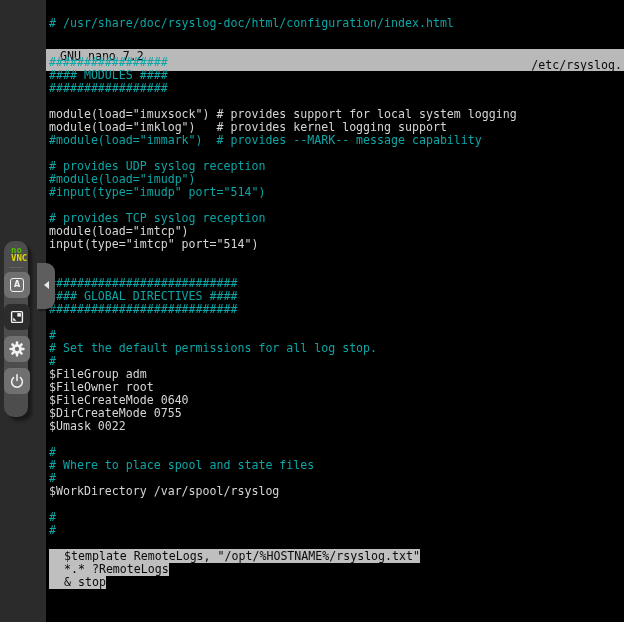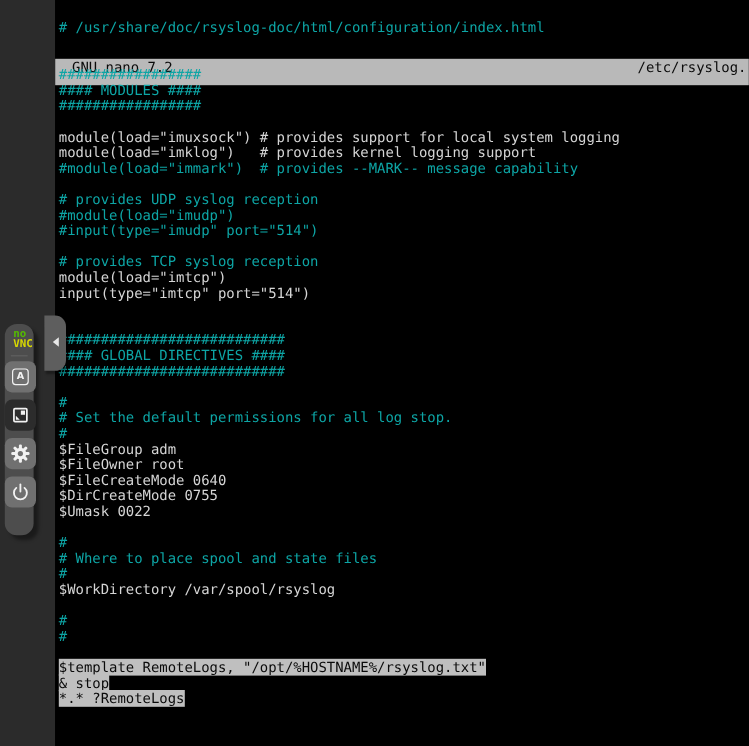--- a/index.html
+++ b/index.html
@@ -17,50 +17,49 @@
   .screen{
     position:absolute;left:46px;top:0;right:0;bottom:0;
     background:#000;
   }
   .titlebar{
     position:absolute;left:0;top:3px;right:0;height:22px;
     background:var(--titlebar,#b9b9b9);color:#0a0a0a;
     font-size:11.6px;line-height:14px;white-space:nowrap;overflow:hidden;margin-top:46px;
   }
   .title-left{position:absolute;left:14px;top:0;}
-  .title-right{position:absolute;right:2px;top:0;}
+  .title-right{position:absolute;right:2px;top:9px;}
   .editor{
     position:absolute;left:0;top:17px;right:0;bottom:0;
     padding-left:3px;
     font-size:11.6px;line-height:13px;
   }
   .line{height:13px;white-space:pre;}
   .line span{white-space:pre;}
   .comment{color:var(--comment,#0da5a5);}
   .code{color:var(--code,#d5d5d5);}
-  .selected{background:var(--selbg,#bfbfbf);color:var(--seltext,#0a0a0a);}
+  .selected{background:var(--selbg,#bfbfbf);color:var(--seltext,#0a0a0a);padding-left:15px;}
 
   
   .vnc-handle{
     position:absolute;left:37px;top:263px;width:18px;height:46px;
     background:#5e5e5e;border-radius:0 9px 9px 0;
     box-shadow:2px 2px 2px rgba(0,0,0,0.35);
     z-index:1;cursor:pointer;
   }
   .handle-tri{
     position:absolute;left:7px;top:18px;width:0;height:0;
     border-top:4px solid transparent;border-bottom:4px solid transparent;
     border-right:5px solid #e8e8e8;
   }
   .vnc-panel{
     position:absolute;left:4px;top:241px;width:24px;height:176px;
     background:#4d4d4d;border-radius:10px;
     box-shadow:4px 4px 3px rgba(0,0,0,0.4);
     z-index:2;
-    margin-top:29px;
   }
   .vnc-logo{
     padding:5px 0 0 7px;
     font-family:"DejaVu Sans Mono", monospace;font-weight:bold;
     font-size:9px;line-height:8px;
   }
   .logo-no{display:block;color:var(--logo-green,#55bb00);}
   .logo-vnc{display:block;color:var(--logo-yellow,#d8d800);}
   .vnc-divider{margin:5px 5px 4px 5px;border-top:1px solid #606060;height:0;}
   .vnc-btn{
@@ -125,22 +124,22 @@
       <div class="line"><span class="code"></span></div>
       <div class="line"><span class="comment">#</span></div>
       <div class="line"><span class="comment"># Where to place spool and state files</span></div>
       <div class="line"><span class="comment">#</span></div>
       <div class="line"><span class="code">$WorkDirectory /var/spool/rsyslog</span></div>
       <div class="line"><span class="code"></span></div>
       <div class="line"><span class="comment">#</span></div>
       <div class="line"><span class="comment">#</span></div>
       <div class="line"><span class="code"></span></div>
       <div class="line"><span class="selected">$template RemoteLogs, "/opt/%HOSTNAME%/rsyslog.txt"</span></div>
+      <div class="line"><span class="selected">*.* ?RemoteLogs</span></div>
       <div class="line"><span class="selected">&amp; stop</span></div>
-      <div class="line"><span class="selected">*.* ?RemoteLogs</span></div>
     </div>
 </div>
 
 <div class="vnc-handle">
   <div class="handle-tri"></div>
 </div>
 
 <div class="vnc-panel">
   <div class="vnc-logo">
     <span class="logo-no">no</span>

